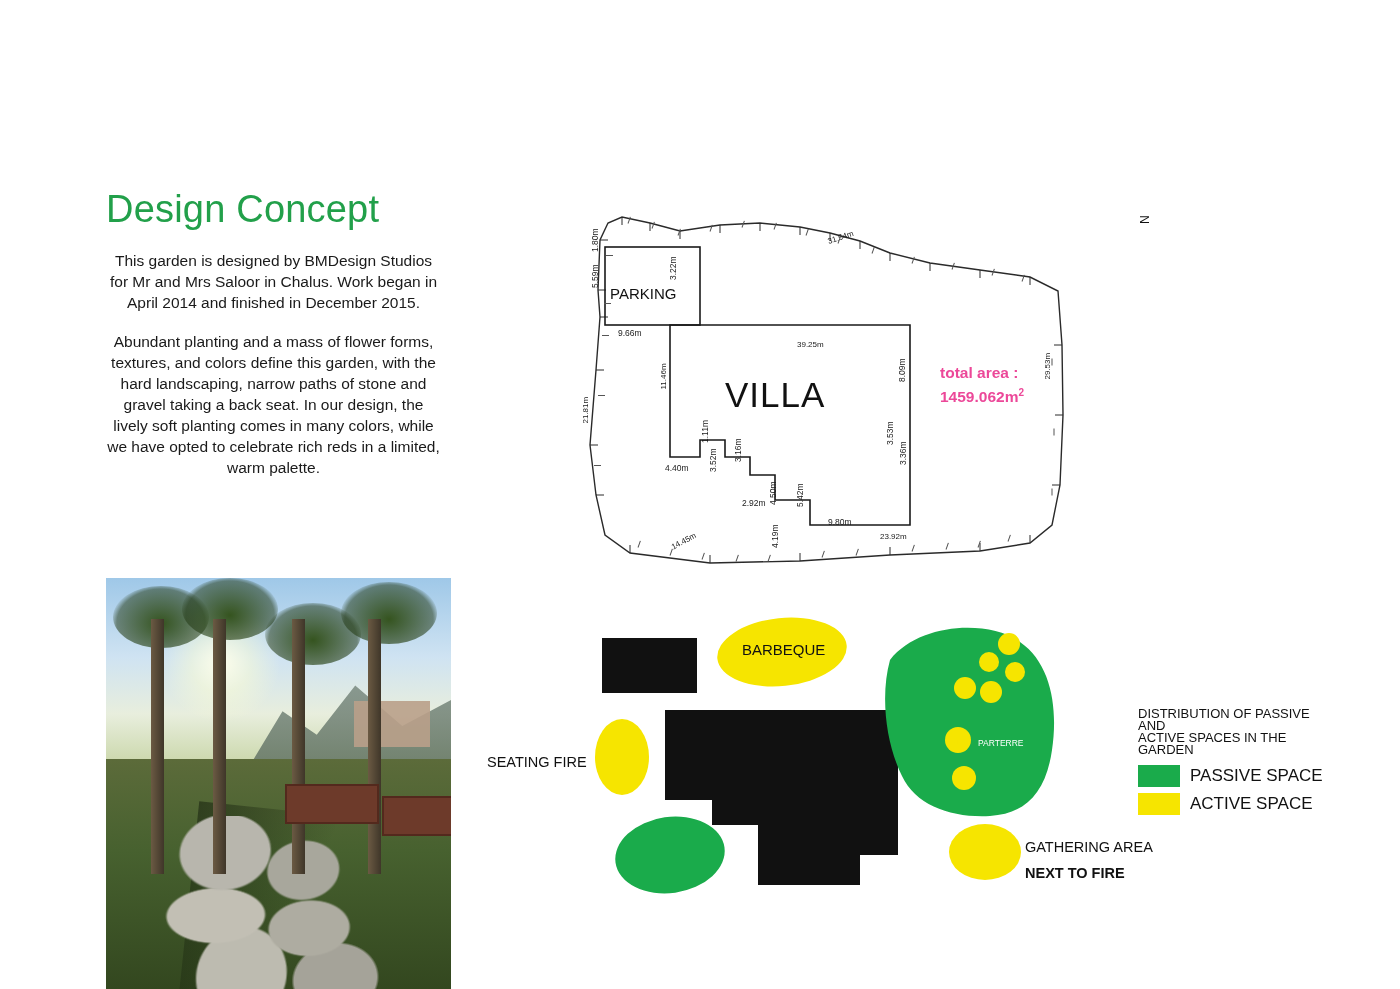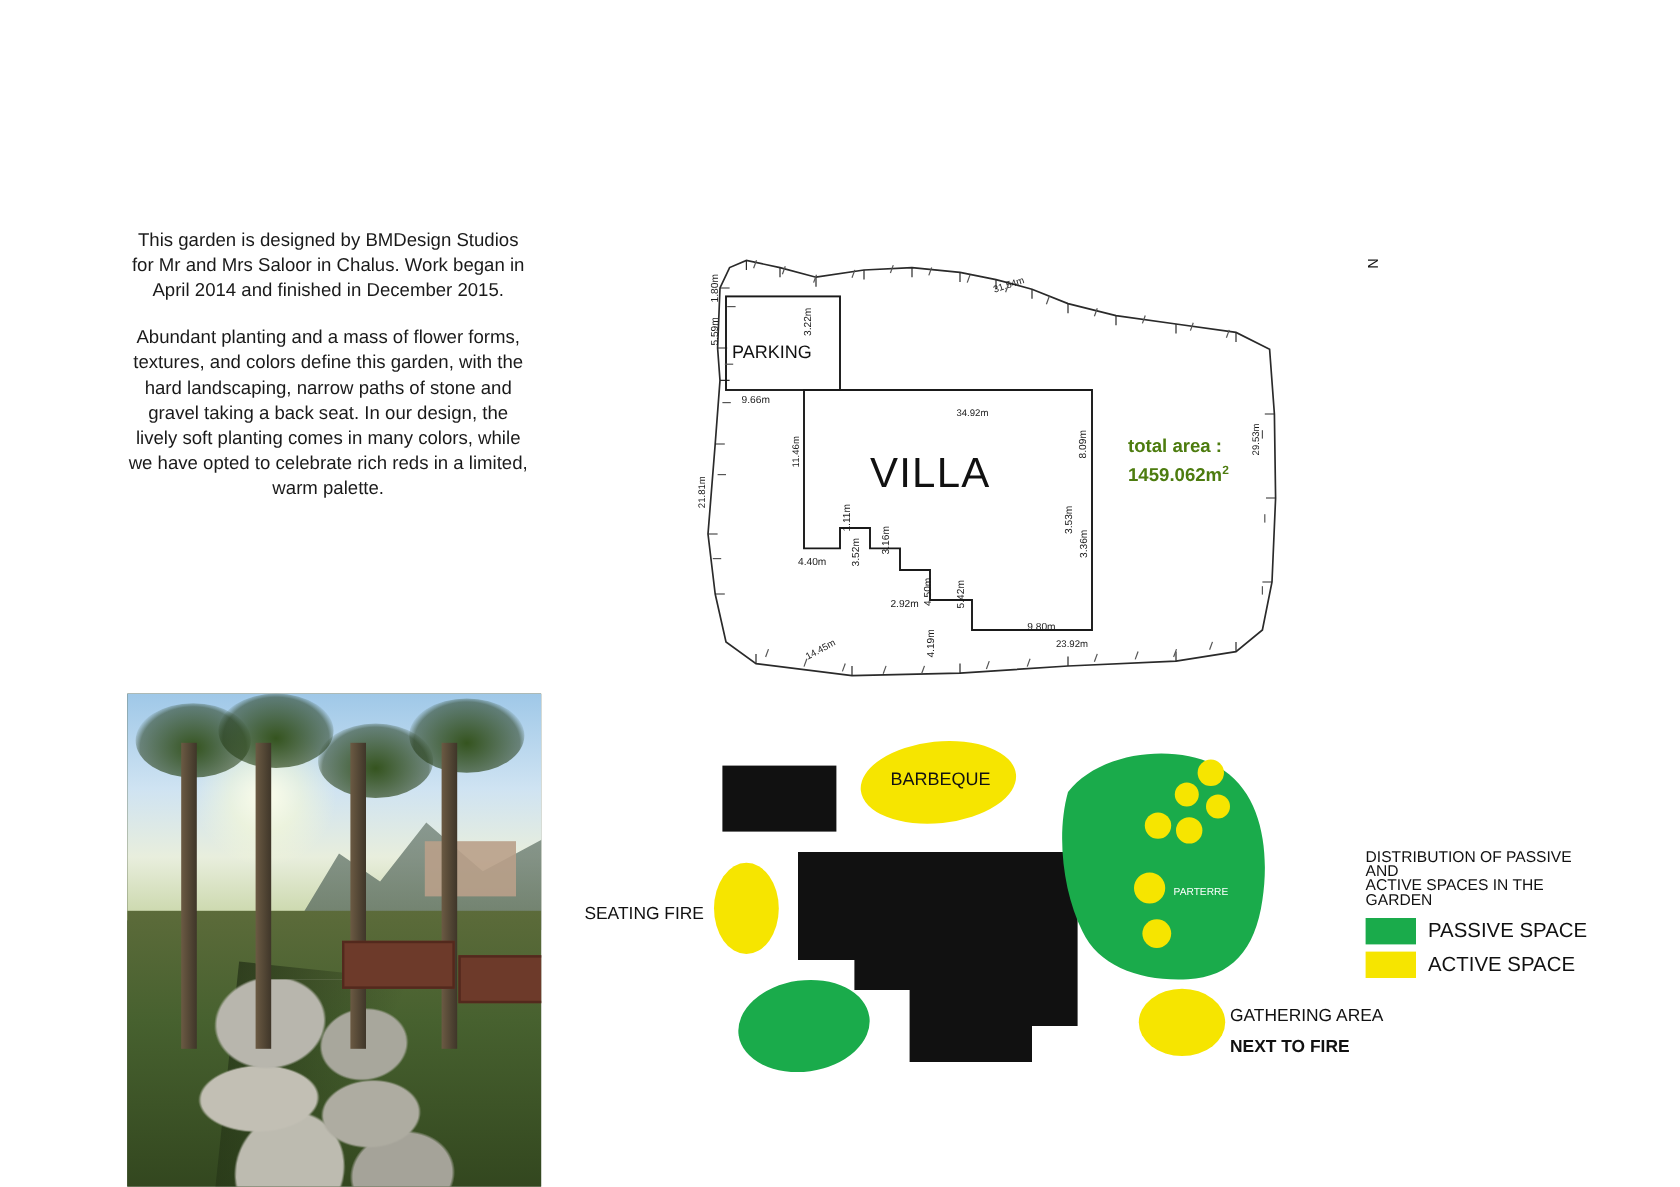--- a/index.html
+++ b/index.html
@@ -111,21 +111,21 @@
   .plan-label-villa {
     position: absolute; left: 165px; top: 180px;
     font-size: 35px; letter-spacing: 1px; color: #111;
   }
   .plan-label-parking {
     position: absolute; left: 50px; top: 90px;
     font-size: 15px; color: #111;
   }
   .plan-total {
     position: absolute; left: 380px; top: 168px;
-    font-size: 15.5px; font-weight: bold; color: #4d7c0f; line-height: 20px;
+    font-size: 15.5px; font-weight: bold; color: #ec4899; line-height: 20px;
   }
   .plan-total sup { font-size: 10px; }
 
   
   #space-diagram {
     position: absolute;
     left: 560px;
     top: 600px;
     width: 620px;
     height: 330px;
@@ -170,20 +170,21 @@
   #north-arrow {
     position: absolute; left: 1140px; top: 212px;
     font-size: 12px; color: #111; transform: rotate(90deg);
     letter-spacing: -1px;
   }
 </style>
 </head>
 <body>
 
 <div id="left-column">
+  <h1 id="page-title">Design Concept</h1>
   <p class="body-para">This garden is designed by BMDesign Studios for Mr and Mrs Saloor in Chalus. Work began in April 2014 and finished in December 2015.</p>
   <p class="body-para">Abundant planting and a mass of flower forms, textures, and colors define this garden, with the hard landscaping, narrow paths of stone and gravel taking a back seat. In our design, the lively soft planting comes in many colors, while we have opted to celebrate rich reds in a limited, warm palette.</p>
 </div>
 
 <div id="garden-photo">
   <div class="sky"></div>
   <div class="mountain"></div>
   <div class="house"></div>
   <div class="sunflare"></div>
   <div class="ground"></div>
@@ -223,33 +224,33 @@
   <div class="plan-total">
     <span>total area :</span><br>
     <span>1459.062m</span><sup>2</sup>
   </div>
   <div id="plan-dimensions">
       <div style="position: absolute; left: 35px; top: 52px; font-size: 8.5px; color: rgb(26, 26, 26); white-space: nowrap; transform-origin: left center; transform: rotate(-90deg);">1.80m</div>
       <div style="position: absolute; left: 35px; top: 88px; font-size: 8.5px; color: rgb(26, 26, 26); white-space: nowrap; transform-origin: left center; transform: rotate(-90deg);">5.59m</div>
       <div style="position: absolute; left: 58px; top: 133px; font-size: 8.5px; color: rgb(26, 26, 26); white-space: nowrap; transform-origin: left center; transform: rotate(0deg);">9.66m</div>
       <div style="position: absolute; left: 113px; top: 80px; font-size: 8.5px; color: rgb(26, 26, 26); white-space: nowrap; transform-origin: left center; transform: rotate(-90deg);">3.22m</div>
       <div style="position: absolute; left: 268px; top: 42px; font-size: 8px; color: rgb(26, 26, 26); white-space: nowrap; transform-origin: left center; transform: rotate(-18deg);">31.54m</div>
-      <div style="position: absolute; left: 237px; top: 145px; font-size: 8px; color: rgb(26, 26, 26); white-space: nowrap; transform-origin: left center; transform: rotate(0deg);">34.92m</div>
+      <div style="position: absolute; left: 237px; top: 145px; font-size: 8px; color: rgb(26, 26, 26); white-space: nowrap; transform-origin: left center; transform: rotate(0deg);">39.25m</div>
       <div style="position: absolute; left: 103px; top: 190px; font-size: 8px; color: rgb(26, 26, 26); white-space: nowrap; transform-origin: left center; transform: rotate(-90deg);">11.46m</div>
       <div style="position: absolute; left: 342px; top: 182px; font-size: 8.5px; color: rgb(26, 26, 26); white-space: nowrap; transform-origin: left center; transform: rotate(-90deg);">8.09m</div>
       <div style="position: absolute; left: 487px; top: 180px; font-size: 8px; color: rgb(26, 26, 26); white-space: nowrap; transform-origin: left center; transform: rotate(-90deg);">29.53m</div>
       <div style="position: absolute; left: 25px; top: 224px; font-size: 8px; color: rgb(26, 26, 26); white-space: nowrap; transform-origin: left center; transform: rotate(-90deg);">21.81m</div>
       <div style="position: absolute; left: 105px; top: 268px; font-size: 8.5px; color: rgb(26, 26, 26); white-space: nowrap; transform-origin: left center; transform: rotate(0deg);">4.40m</div>
       <div style="position: absolute; left: 145px; top: 243px; font-size: 8.5px; color: rgb(26, 26, 26); white-space: nowrap; transform-origin: left center; transform: rotate(-90deg);">1.11m</div>
       <div style="position: absolute; left: 153px; top: 272px; font-size: 8.5px; color: rgb(26, 26, 26); white-space: nowrap; transform-origin: left center; transform: rotate(-90deg);">3.52m</div>
       <div style="position: absolute; left: 178px; top: 262px; font-size: 8.5px; color: rgb(26, 26, 26); white-space: nowrap; transform-origin: left center; transform: rotate(-90deg);">3.16m</div>
       <div style="position: absolute; left: 182px; top: 303px; font-size: 8.5px; color: rgb(26, 26, 26); white-space: nowrap; transform-origin: left center; transform: rotate(0deg);">2.92m</div>
       <div style="position: absolute; left: 213px; top: 305px; font-size: 8.5px; color: rgb(26, 26, 26); white-space: nowrap; transform-origin: left center; transform: rotate(-90deg);">4.50m</div>
       <div style="position: absolute; left: 240px; top: 307px; font-size: 8.5px; color: rgb(26, 26, 26); white-space: nowrap; transform-origin: left center; transform: rotate(-90deg);">5.42m</div>
-      <div style="position: absolute; left: 296px; top: 322px; font-size: 8.5px; color: rgb(26, 26, 26); white-space: nowrap; transform-origin: left center; transform: rotate(0deg);">9.80m</div>
+      <div style="position: absolute; left: 268px; top: 322px; font-size: 8.5px; color: rgb(26, 26, 26); white-space: nowrap; transform-origin: left center; transform: rotate(0deg);">9.80m</div>
       <div style="position: absolute; left: 343px; top: 265px; font-size: 8.5px; color: rgb(26, 26, 26); white-space: nowrap; transform-origin: left center; transform: rotate(-90deg);">3.36m</div>
       <div style="position: absolute; left: 330px; top: 245px; font-size: 8.5px; color: rgb(26, 26, 26); white-space: nowrap; transform-origin: left center; transform: rotate(-90deg);">3.53m</div>
       <div style="position: absolute; left: 112px; top: 348px; font-size: 8px; color: rgb(26, 26, 26); white-space: nowrap; transform-origin: left center; transform: rotate(-28deg);">14.45m</div>
       <div style="position: absolute; left: 215px; top: 348px; font-size: 8.5px; color: rgb(26, 26, 26); white-space: nowrap; transform-origin: left center; transform: rotate(-90deg);">4.19m</div>
       <div style="position: absolute; left: 320px; top: 337px; font-size: 8px; color: rgb(26, 26, 26); white-space: nowrap; transform-origin: left center; transform: rotate(0deg);">23.92m</div>
       <div style="position: absolute; left: 68px; top: 28px; width: 7px; height: 1px; background: rgb(85, 85, 85); transform-origin: left center; transform: rotate(-70deg);"></div>
       <div style="position: absolute; left: 92px; top: 33px; width: 7px; height: 1px; background: rgb(85, 85, 85); transform-origin: left center; transform: rotate(-70deg);"></div>
       <div style="position: absolute; left: 118px; top: 40px; width: 7px; height: 1px; background: rgb(85, 85, 85); transform-origin: left center; transform: rotate(-70deg);"></div>
       <div style="position: absolute; left: 150px; top: 36px; width: 7px; height: 1px; background: rgb(85, 85, 85); transform-origin: left center; transform: rotate(-70deg);"></div>
       <div style="position: absolute; left: 182px; top: 32px; width: 7px; height: 1px; background: rgb(85, 85, 85); transform-origin: left center; transform: rotate(-70deg);"></div>

